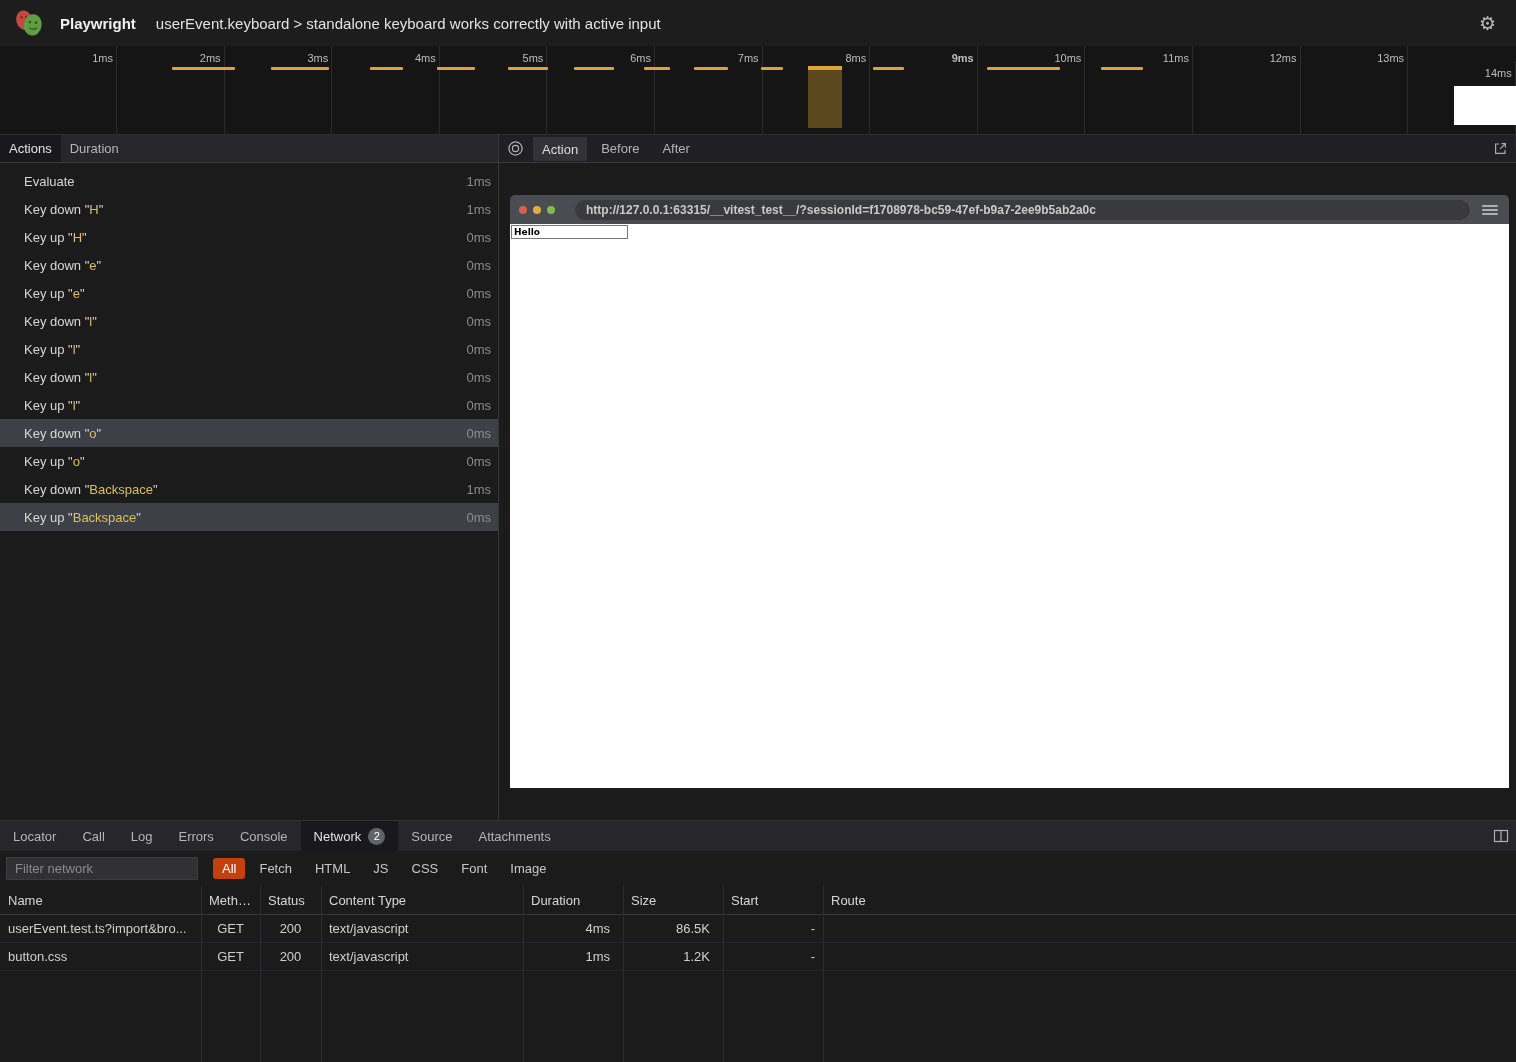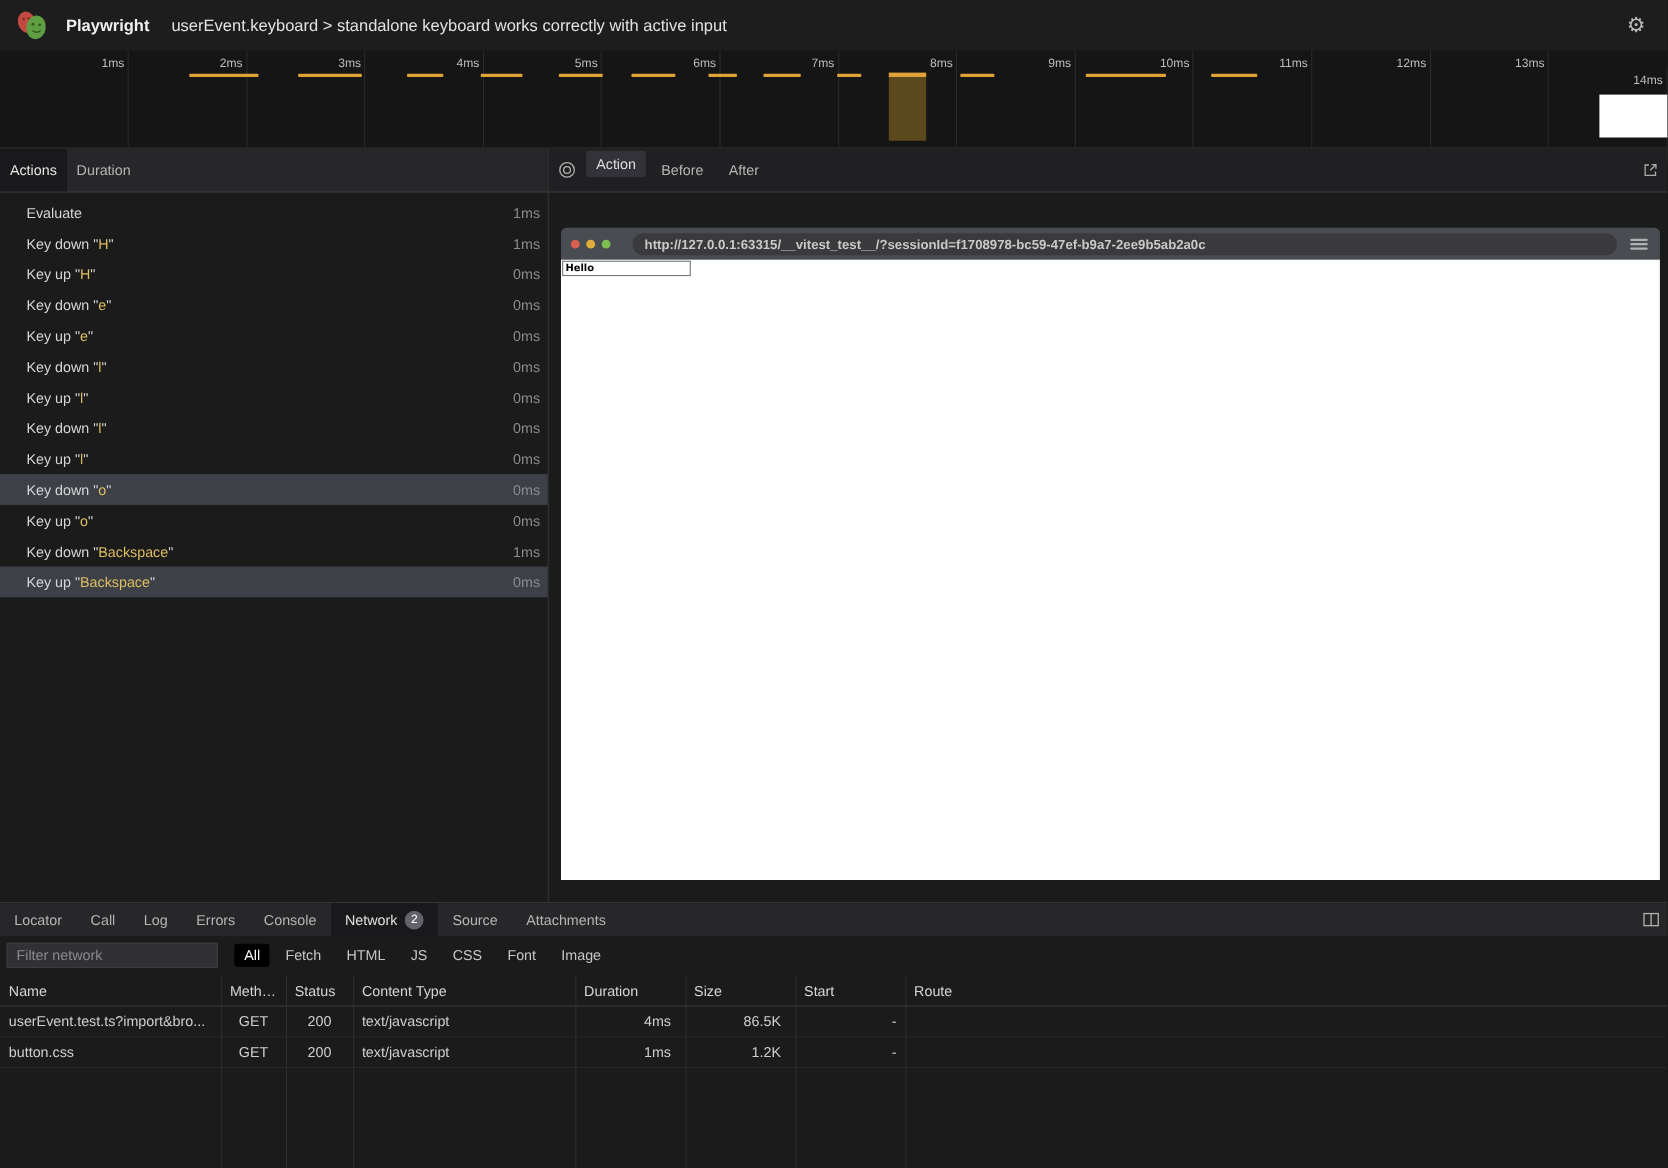--- a/index.html
+++ b/index.html
@@ -25,21 +25,21 @@
   .tl-bar { position:absolute; top:21px; height:3px; background:var(--accent); border-radius:1px; }
   .tl-block { position:absolute; top:24px; bottom:6px; background:var(--selection_fill); }
   .tl-block-cap { position:absolute; top:20px; height:4px; background:var(--accent); }
   .tl-thumb { position:absolute; top:40px; height:39px; background:#ffffff; }
 
   
   .main { flex:1; display:flex; min-height:0; }
   .left-panel { width:499px; flex:none; border-right:1px solid #383838; display:flex; flex-direction:column; background:#1b1b1b; }
   .right-panel { flex:1; display:flex; flex-direction:column; background:#1b1b1b; min-width:0; }
 
-  .strip { height:40px; flex:none; background:#27272a; border-bottom:1px solid #3a3a3a; display:flex; align-items:stretch; font-size:13px; color:#b5b5b5; }
+  .strip { height:28px; flex:none; background:#27272a; border-bottom:1px solid #3a3a3a; display:flex; align-items:stretch; font-size:13px; color:#b5b5b5; }
   .tab { display:flex; align-items:center; padding:0 9px; cursor:default; white-space:nowrap; }
   .tab.sel { background:#19191b; color:#e4e4e4; }
   .right-panel .strip { background:#202023; align-items:center; }
   .tab.sel-light { background:#323238; color:#dedede; border-radius:2px; height:24px; margin:2px 0; }
 
   .action-list { flex:1; overflow:hidden; padding-top:4px; }
   .action-row { height:28px; display:flex; align-items:center; padding:0 7px 0 24px; color:#d6d6d6; }
   .action-row.hl { background:var(--highlight_row); }
   .a-label { flex:1; white-space:nowrap; overflow:hidden; }
   .k { color:var(--key_yellow); }
@@ -65,21 +65,21 @@
   .b-tab { display:flex; align-items:center; gap:7px; padding:0 13px; cursor:default; white-space:nowrap; }
   .b-tab.sel { background:#19191b; color:#e0e0e0;justify-content:space-between; }
   .badge { width:17px; height:17px; border-radius:50%; background:var(--badge_bg); color:#ffffff; font-size:11px; display:flex; align-items:center; justify-content:center; }
   .columns-icon { position:absolute; right:7px; top:7px; }
 
   .filter-row { height:35px; flex:none; display:flex; align-items:center; padding-left:6px; }
   .filter-input { width:192px; height:23px; background:#313135; border:1px solid #3c3c40; color:#bbbbbb; font-size:13px; padding:0 8px; font-family:"Liberation Sans", sans-serif; outline:none; }
   .filter-input::placeholder { color:#8a8a8a; }
   .chips { display:flex; margin-left:15px; gap:5px; align-items:center; }
   .chip { padding:3px 9px; border-radius:3px; font-size:13px; color:#c6c6c6; cursor:default; }
-  .chip.sel { background:#000000; color:#ffffff; }
+  .chip.sel { background:#c2410c; color:#ffffff; }
 
   .net-table { flex:1; position:relative; min-height:0; overflow:hidden; }
   .vline { position:absolute; top:0; bottom:0; width:1px; background:#2d2d31; }
   .net-row { display:grid; grid-template-columns:201px 59px 61px 202px 100px 100px 100px 1fr; height:28px; align-items:center; border-bottom:1px solid #26262a; color:#cfcfcf; position:relative; }
   .net-row.head { height:29px; border-bottom:1px solid #3a3a3a; color:#d6d6d6; }
   .cell { padding:0 8px; overflow:hidden; text-overflow:ellipsis; white-space:nowrap; }
   .net-row:not(.head) .cell:nth-child(2), .net-row:not(.head) .cell:nth-child(3) { text-align:center; }
   .net-row:not(.head) .cell:nth-child(5), .net-row:not(.head) .cell:nth-child(6) { text-align:right; padding-right:13px; }
   .net-row:not(.head) .cell:nth-child(7) { text-align:right; }
 </style>
@@ -106,21 +106,21 @@
   <div class="timeline">
     <div class="tl-ruler">
         <div class="tl-seg" style="width: 117px;">1ms</div>
         <div class="tl-seg" style="width: 107.6px;">2ms</div>
         <div class="tl-seg" style="width: 107.6px;">3ms</div>
         <div class="tl-seg" style="width: 107.6px;">4ms</div>
         <div class="tl-seg" style="width: 107.6px;">5ms</div>
         <div class="tl-seg" style="width: 107.6px;">6ms</div>
         <div class="tl-seg" style="width: 107.6px;">7ms</div>
         <div class="tl-seg" style="width: 107.6px;">8ms</div>
-        <div class="tl-seg" style="width: 107.6px;">9ms</div>
+        <div class="tl-seg" style="width: 107.6px; font-weight: bold;">9ms</div>
         <div class="tl-seg" style="width: 107.6px;">10ms</div>
         <div class="tl-seg" style="width: 107.6px;">11ms</div>
         <div class="tl-seg" style="width: 107.6px;">12ms</div>
         <div class="tl-seg" style="width: 107.6px;">13ms</div>
         <div class="tl-seg" style="width: 107.6px; margin-top: 15px;">14ms</div>
       </div>
   <div class="tl-bar" style="left: 172px; width: 63px;"></div>
       <div class="tl-bar" style="left: 271px; width: 58px;"></div>
       <div class="tl-bar" style="left: 370px; width: 33px;"></div>
       <div class="tl-bar" style="left: 437px; width: 38px;"></div>

